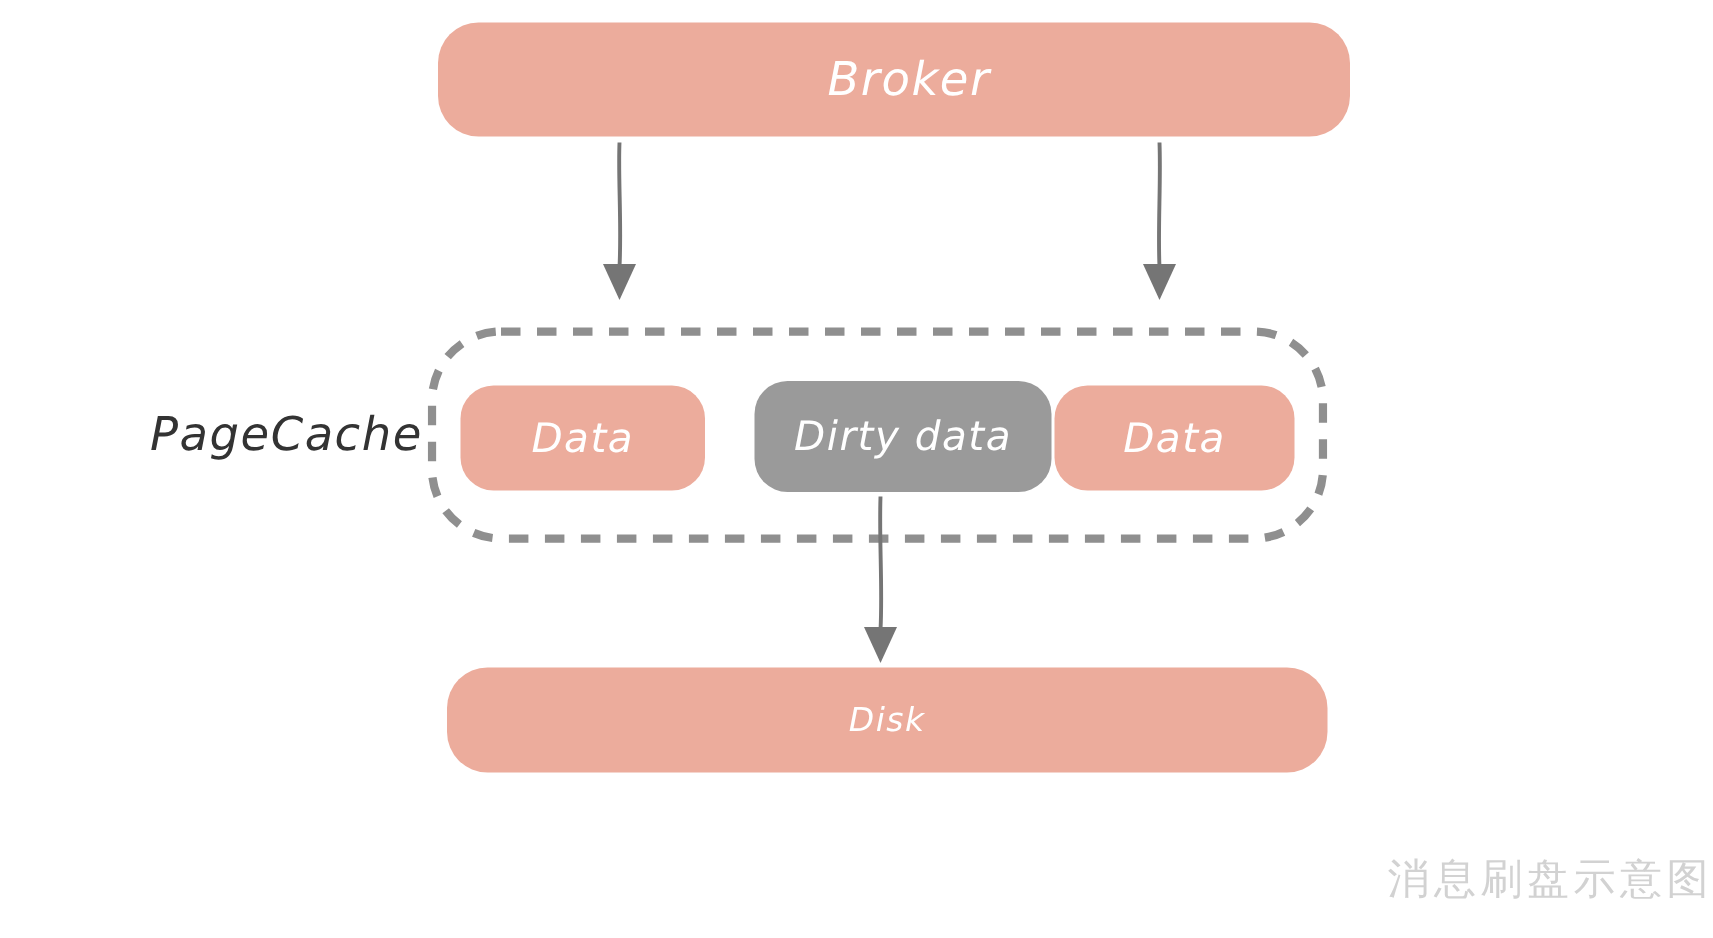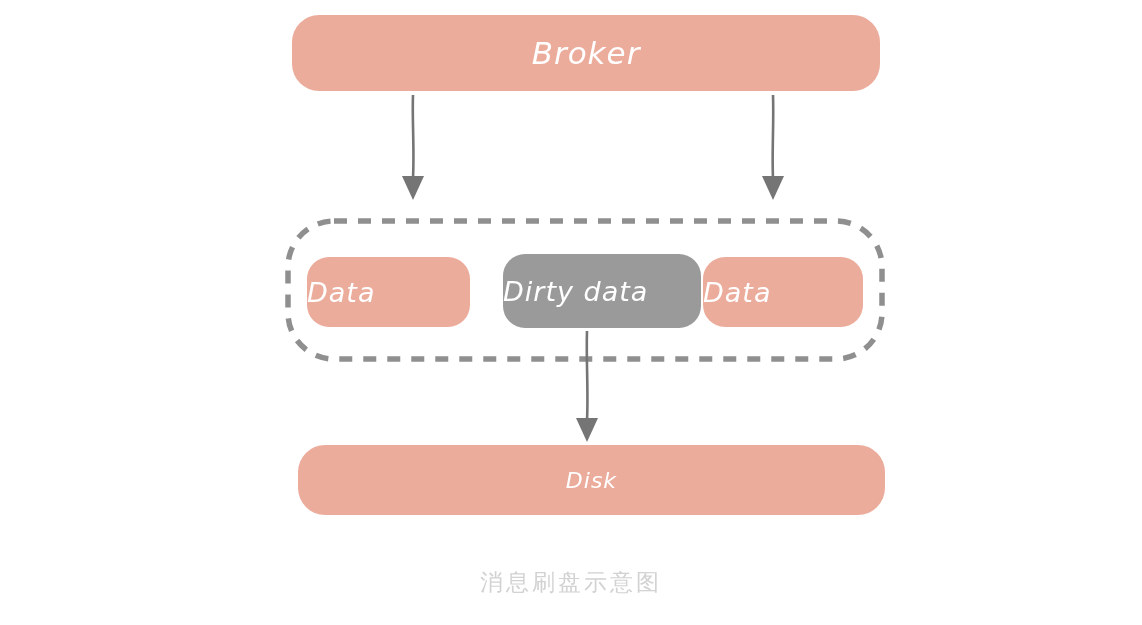--- a/index.html
+++ b/index.html
@@ -19,37 +19,38 @@
     position: absolute;
     background: var(--node-fill, #ECAC9C);
     border-radius: 27px;
     display: flex;
     align-items: center;
     justify-content: center;
     color: var(--node-text, #ffffff);
     font-style: italic;
     letter-spacing: 1px;
   }
-  .node-broker   { left: 292px; top: 15px;  width: 588px; height: 76px; font-size: 31px; }
+  .node-broker   { left: 292px; top: 15px;  width: 588px; height: 76px; font-size: 31px; padding-left: 20px; }
   .node-disk     { left: 298px; top: 445px; width: 587px; height: 70px; font-size: 22px; }
 
   .pagecache-wrap {
     position: absolute;
     left: 285px; top: 218px;
     width: 600px; height: 144px;
   }
   .pagecache-border {
     position: absolute;
     left: 0; top: 0;
   }
   .cache-item {
     position: absolute;
     border-radius: 22px;
     display: flex;
     align-items: center;
+    justify-content: center;
     color: var(--node-text, #ffffff);
     font-size: 27px;
     font-style: italic;
     letter-spacing: 1px;
   }
   .cache-data-1 { left: 22px;  top: 39px; width: 163px; height: 70px; background: var(--node-fill, #ECAC9C); }
   .cache-dirty  { left: 218px; top: 36px; width: 198px; height: 74px; background: var(--dirty-fill, #9A9A9A); }
   .cache-data-2 { left: 418px; top: 39px; width: 160px; height: 70px; background: var(--node-fill, #ECAC9C); }
 
   .pagecache-label {
@@ -65,22 +66,22 @@
 
   .arrow { position: absolute; }
   .arrow-left   { left: 400px; top: 94px; }
   .arrow-right  { left: 760px; top: 94px; }
   .arrow-bottom { left: 574px; top: 330px; }
 
   .caption {
     position: absolute;
     left: 0; top: 567px;
     width: 100%;
-    text-align: center;
-    font-size: 23px;
+    text-align: right;
+    font-size: 28px;
     letter-spacing: 3px;
     color: var(--caption-text, #D2D2D2);
   }
 </style>
 </head>
 <body>
 
 <div class="stage">
 
   <div class="node node-broker">
@@ -90,20 +91,21 @@
   <svg class="arrow arrow-left" width="26" height="108" viewBox="0 0 26 108">
     <path d="M13 1 C12 25 14.5 55 13 84" fill="none" stroke="var(--arrow, #757575)" stroke-width="2.6"></path>
     <polygon points="2,82 24,82 13,106" fill="var(--arrow, #757575)"></polygon>
   </svg>
 
   <svg class="arrow arrow-right" width="26" height="108" viewBox="0 0 26 108">
     <path d="M13 1 C14 28 11.8 58 13 84" fill="none" stroke="var(--arrow, #757575)" stroke-width="2.6"></path>
     <polygon points="2,82 24,82 13,106" fill="var(--arrow, #757575)"></polygon>
   </svg>
 
+  <div class="pagecache-label">PageCache</div>
 
   <div class="pagecache-wrap">
     <svg class="pagecache-border" width="600" height="144" viewBox="0 0 600 144">
       <rect x="3" y="3" width="594" height="138" rx="46" ry="46" fill="none" stroke="var(--dashed-border, #8F8F8F)" stroke-width="5.5" stroke-dasharray="13 11"></rect>
     </svg>
     <div class="cache-item cache-data-1">
       <span>Data</span>
     </div>
     <div class="cache-item cache-dirty">
       <span>Dirty data</span>

